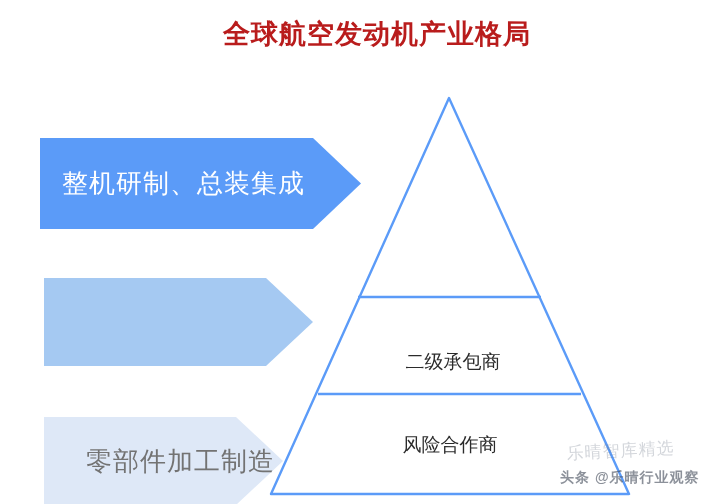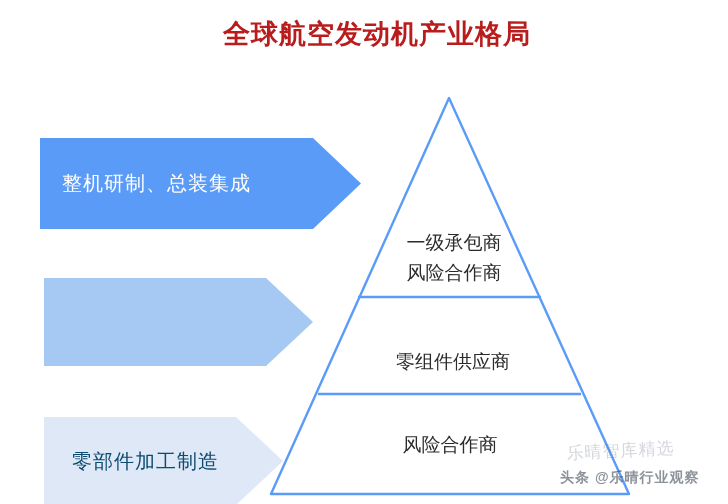--- a/index.html
+++ b/index.html
@@ -59,32 +59,32 @@
   }
   .chevron .chev-svg {
     position: absolute;
     left: 0;
     top: 0;
   }
   .chev-text {
     position: relative;
     z-index: 2;
     white-space: nowrap;
-    font-size: 20px;
+    font-size: 26px;
     letter-spacing: 1px;
   }
 
   #chevron-1 { left: 40px; top: 138px; width: 321px; height: 91px; }
   #chevron-1 .chev-text { margin-left: 22px; color: #ffffff; }
 
   #chevron-2 { left: 44px; top: 278px; width: 269px; height: 88px; }
   #chevron-2 .chev-text { margin-left: 28px; color: #2b2b2b; }
 
   #chevron-3 { left: 44px; top: 417px; width: 239px; height: 88px; }
-  #chevron-3 .chev-text { margin-left: 28px; color: #0c4a6e; }
+  #chevron-3 .chev-text { margin-left: 42px; color: #737373; }
 
   
   #watermark-faint {
     position: absolute;
     left: 566px;
     top: 442px;
     font-size: 17px;
     color: rgba(110, 120, 135, 0.30);
     white-space: nowrap;
     letter-spacing: 1px;
@@ -112,26 +112,22 @@
 
   <svg id="pyramid-svg" viewBox="0 0 728 504" xmlns="http://www.w3.org/2000/svg">
 
     <polygon points="449,98 629,494 271,494" fill="#ffffff" stroke="#5B9BF8" stroke-width="2.4" stroke-linejoin="round"></polygon>
 
     <line x1="358" y1="297" x2="541" y2="297" stroke="#5B9BF8" stroke-width="2.4"></line>
 
     <line x1="318" y1="394" x2="581" y2="394" stroke="#5B9BF8" stroke-width="2.4"></line>
   </svg>
 
-  <div class="tier-label" id="tier1-label">
-    <div>一级承包商</div>
-    <div>风险合作商</div>
-  </div>
   <div class="tier-label" id="tier2-label">
-    <div>零组件供应商</div>
+    <div>二级承包商</div>
   </div>
   <div class="tier-label" id="tier3-label">
     <div>风险合作商</div>
   </div>
 
   <div class="chevron" id="chevron-1">
     <svg class="chev-svg" width="321" height="91" viewBox="0 0 321 91" xmlns="http://www.w3.org/2000/svg">
       <polygon points="0,0 273,0 321,45.5 273,91 0,91" fill="#5B9BF8"></polygon>
     </svg>
     <span class="chev-text">整机研制、总装集成</span>

